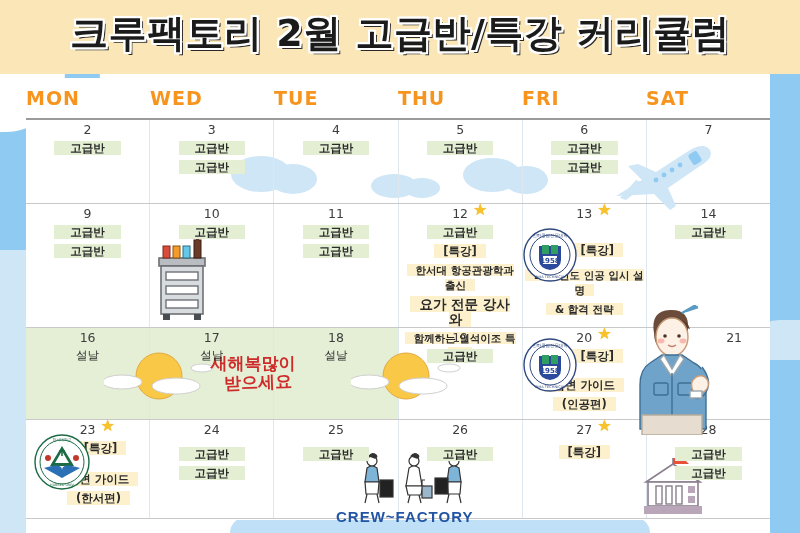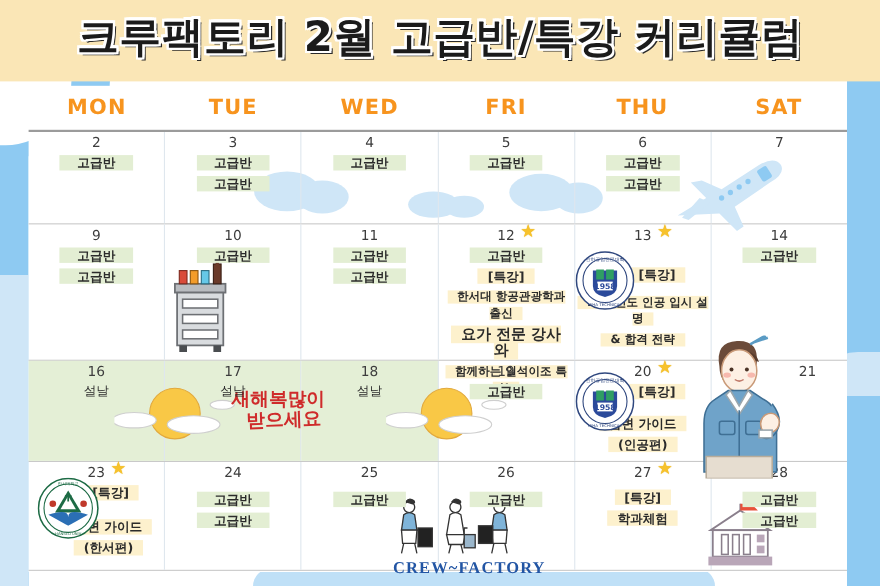--- a/index.html
+++ b/index.html
@@ -39,21 +39,21 @@
     white-space:nowrap;
   }
 
   
   .cal{
     position:absolute;left:26px;top:78px;width:744px;height:442px;
     background:#ffffff;
   }
   .dow-row{display:flex;height:40px;}
   .dow{
-    flex:1 1 0;text-align:center;color:#f7941e;font-weight:bold;font-size:19px;
+    flex:1 1 0;text-align:left;color:#f7941e;font-weight:bold;font-size:19px;
     letter-spacing:1px;line-height:40px;
     font-family:"DejaVu Sans","Liberation Sans",sans-serif;
   }
   .grid{border-top:2px solid #9b9b9b;position:relative;}
   .week{display:flex;position:relative;border-bottom:1px solid #c9c9c9;}
   .week:last-child{border-bottom:1px solid #c9c9c9;}
   .cell{
     flex:1 1 0;min-width:0;position:relative;
     border-right:1px solid #dfe7ee;
     padding:2px 2px 0;
@@ -88,23 +88,23 @@
   .plane{position:absolute;z-index:2;}
   .cart{position:absolute;z-index:2;}
   .seal{position:absolute;z-index:4;}
   .person{position:absolute;z-index:2;}
   .bldg{position:absolute;z-index:2;}
   .crew{position:absolute;z-index:2;}
   .moon{position:absolute;z-index:1;}
   .greet{position:absolute;z-index:2;}
 
   .crew-text{
-    font-family:Liberation Serif, serif;
+    font-family:Liberation Sans, sans-serif;
     font-weight:bold;font-size:15px;color:#2255a4;letter-spacing:1px;
-    text-align:right;
+    text-align:left;
   }
   .greet-text{
     font-family:"DejaVu Serif","Liberation Serif",serif;
     color:#cf2b2b;font-weight:bold;font-size:17px;line-height:19px;
     text-align:center;transform:rotate(-4px);
   }
 </style>
 </head>
 <body>
 
@@ -119,24 +119,24 @@
   <div class="blue-wave-bot"></div>
   <div class="blue-dot-a"></div>
 
   <div class="header-bar"></div>
   <div class="header-title">크루팩토리 2월 고급반/특강 커리큘럼</div>
 
   <div class="cal">
 
     <div class="dow-row">
       <div class="dow">MON</div>
+      <div class="dow">WED</div>
       <div class="dow">TUE</div>
-      <div class="dow">WED</div>
+      <div class="dow">THU</div>
       <div class="dow">FRI</div>
-      <div class="dow">THU</div>
       <div class="dow">SAT</div>
     </div>
 
     <div class="grid">
 
       <div class="week w1">
 
         <div class="cloud" style="left:205px;top:36px;width:60px;height:36px;"></div>
         <div class="cloud" style="left:243px;top:44px;width:48px;height:30px;"></div>
         <div class="cloud" style="left:345px;top:54px;width:46px;height:24px;"></div>
@@ -395,21 +395,20 @@
         </div>
         <div class="cell w4">
           <div class="datenum">26</div>
           <div class="ev" style="margin-top:10px;"><span class="hl-green">고급반</span></div>
         </div>
         <div class="cell w4">
           <div class="datenum">
             <span>27</span><span class="star">★</span>
           </div>
           <div class="ev" style="margin-top:8px;"><span class="hl-yellow">[특강]</span></div>
-          <div class="ev"><span class="hl-yellow">학과체험</span></div>
         </div>
         <div class="cell w4">
           <div class="datenum">28</div>
           <div class="ev" style="margin-top:10px;"><span class="hl-green">고급반</span></div>
           <div class="ev"><span class="hl-green">고급반</span></div>
         </div>
       </div>
 
     </div>
   </div>

